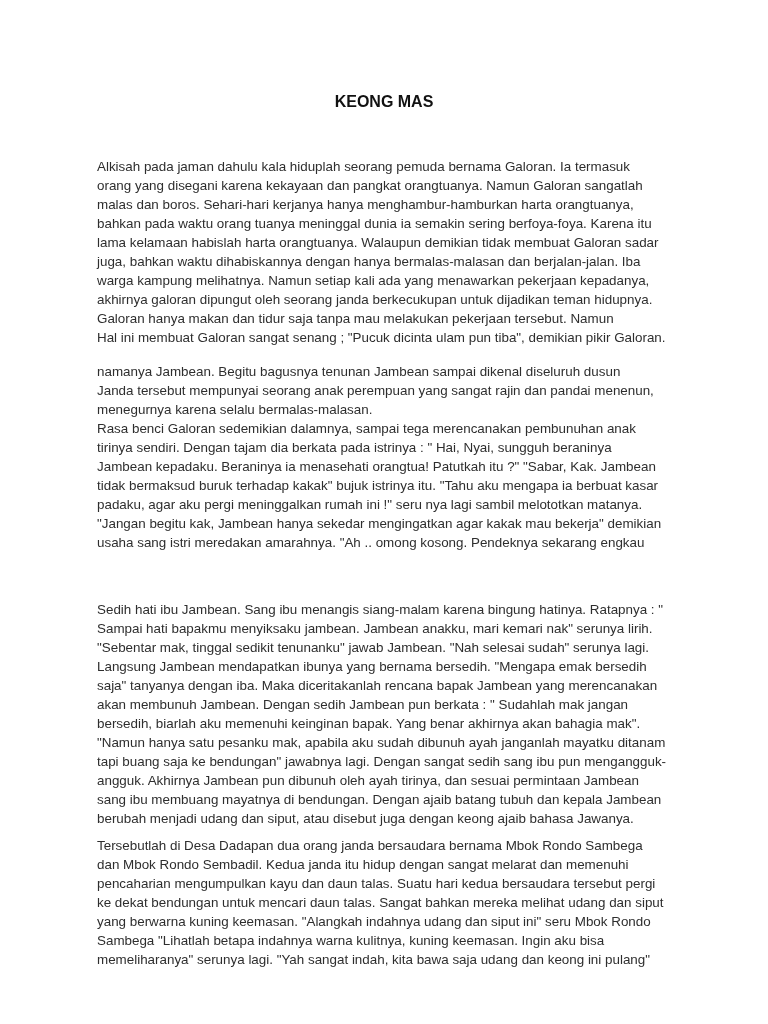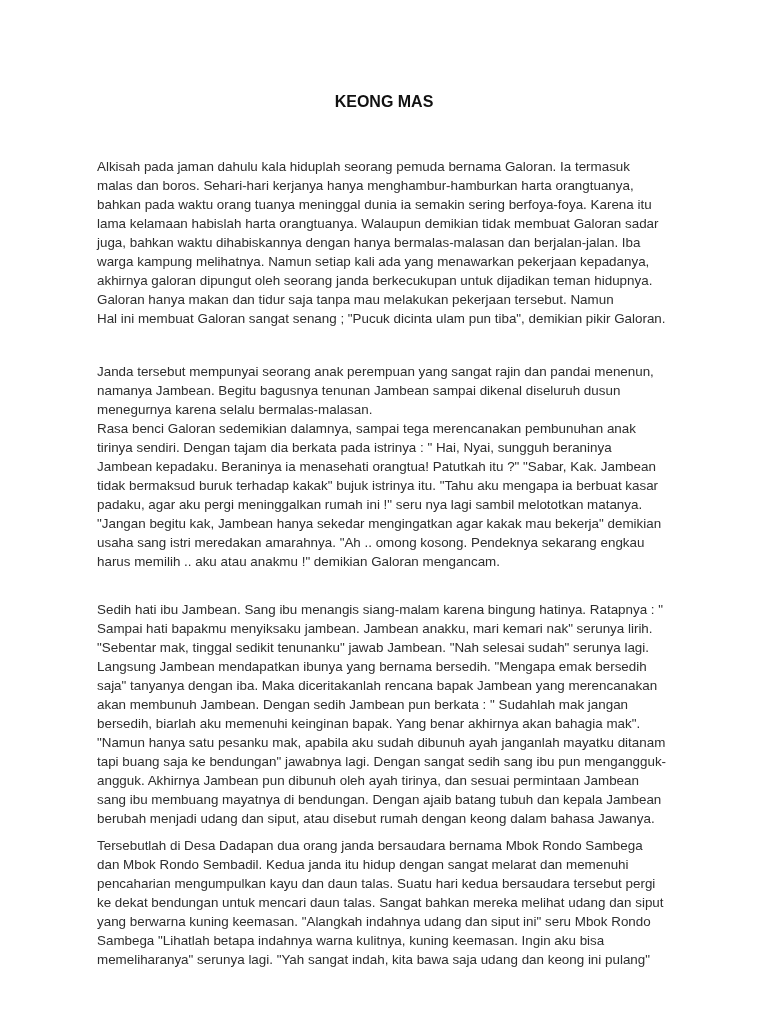--- a/index.html
+++ b/index.html
@@ -53,57 +53,57 @@
     #p4 { top: 804px; }
   </style>
 </head>
 <body>
 
 <div class="page">
   <div class="title">KEONG MAS</div>
 
   <div class="para" id="p1">
     <span class="line">Alkisah pada jaman dahulu kala hiduplah seorang pemuda bernama Galoran. Ia termasuk</span>
+    <span class="line">orang yang disegani karena kekayaan dan pangkat orangtuanya. Namun Galoran sangatlah</span>
     <span class="line">malas dan boros. Sehari-hari kerjanya hanya menghambur-hamburkan harta orangtuanya,</span>
     <span class="line">bahkan pada waktu orang tuanya meninggal dunia ia semakin sering berfoya-foya. Karena itu</span>
     <span class="line">lama kelamaan habislah harta orangtuanya. Walaupun demikian tidak membuat Galoran sadar</span>
     <span class="line">juga, bahkan waktu dihabiskannya dengan hanya bermalas-malasan dan berjalan-jalan. Iba</span>
     <span class="line">warga kampung melihatnya. Namun setiap kali ada yang menawarkan pekerjaan kepadanya,</span>
     <span class="line">akhirnya galoran dipungut oleh seorang janda berkecukupan untuk dijadikan teman hidupnya.</span>
     <span class="line">Galoran hanya makan dan tidur saja tanpa mau melakukan pekerjaan tersebut. Namun</span>
     <span class="line">Hal ini membuat Galoran sangat senang ; "Pucuk dicinta ulam pun tiba", demikian pikir Galoran.</span>
   </div>
 
   <div class="para" id="p2">
+    <span class="line">namanya Jambean. Begitu bagusnya tenunan Jambean sampai dikenal diseluruh dusun</span>
     <span class="line">Janda tersebut mempunyai seorang anak perempuan yang sangat rajin dan pandai menenun,</span>
-    <span class="line">namanya Jambean. Begitu bagusnya tenunan Jambean sampai dikenal diseluruh dusun</span>
     <span class="line">menegurnya karena selalu bermalas-malasan.</span>
     <span class="line">Rasa benci Galoran sedemikian dalamnya, sampai tega merencanakan pembunuhan anak</span>
     <span class="line">tirinya sendiri. Dengan tajam dia berkata pada istrinya : " Hai, Nyai, sungguh beraninya</span>
     <span class="line">Jambean kepadaku. Beraninya ia menasehati orangtua! Patutkah itu ?" "Sabar, Kak. Jambean</span>
     <span class="line">tidak bermaksud buruk terhadap kakak" bujuk istrinya itu. "Tahu aku mengapa ia berbuat kasar</span>
     <span class="line">padaku, agar aku pergi meninggalkan rumah ini !" seru nya lagi sambil melototkan matanya.</span>
     <span class="line">"Jangan begitu kak, Jambean hanya sekedar mengingatkan agar kakak mau bekerja" demikian</span>
     <span class="line">usaha sang istri meredakan amarahnya. "Ah .. omong kosong. Pendeknya sekarang engkau</span>
-    <span class="line">harus memilih .. aku atau anakmu !" demikian Galoran mengancam.</span>
   </div>
 
   <div class="para" id="p3">
     <span class="line">Sedih hati ibu Jambean. Sang ibu menangis siang-malam karena bingung hatinya. Ratapnya : "</span>
     <span class="line">Sampai hati bapakmu menyiksaku jambean. Jambean anakku, mari kemari nak" serunya lirih.</span>
     <span class="line">"Sebentar mak, tinggal sedikit tenunanku" jawab Jambean. "Nah selesai sudah" serunya lagi.</span>
     <span class="line">Langsung Jambean mendapatkan ibunya yang bernama bersedih. "Mengapa emak bersedih</span>
     <span class="line">saja" tanyanya dengan iba. Maka diceritakanlah rencana bapak Jambean yang merencanakan</span>
     <span class="line">akan membunuh Jambean. Dengan sedih Jambean pun berkata : " Sudahlah mak jangan</span>
     <span class="line">bersedih, biarlah aku memenuhi keinginan bapak. Yang benar akhirnya akan bahagia mak".</span>
     <span class="line">"Namun hanya satu pesanku mak, apabila aku sudah dibunuh ayah janganlah mayatku ditanam</span>
     <span class="line">tapi buang saja ke bendungan" jawabnya lagi. Dengan sangat sedih sang ibu pun mengangguk-</span>
     <span class="line">angguk. Akhirnya Jambean pun dibunuh oleh ayah tirinya, dan sesuai permintaan Jambean</span>
     <span class="line">sang ibu membuang mayatnya di bendungan. Dengan ajaib batang tubuh dan kepala Jambean</span>
-    <span class="line">berubah menjadi udang dan siput, atau disebut rumah dengan keong dalam bahasa Jawanya.</span>
+    <span class="line">berubah menjadi udang dan siput, atau disebut juga dengan keong ajaib bahasa Jawanya.</span>
   </div>
 
   <div class="para" id="p4">
     <span class="line">Tersebutlah di Desa Dadapan dua orang janda bersaudara bernama Mbok Rondo Sambega</span>
     <span class="line">dan Mbok Rondo Sembadil. Kedua janda itu hidup dengan sangat melarat dan memenuhi</span>
     <span class="line">pencaharian mengumpulkan kayu dan daun talas. Suatu hari kedua bersaudara tersebut pergi</span>
     <span class="line">ke dekat bendungan untuk mencari daun talas. Sangat bahkan mereka melihat udang dan siput</span>
     <span class="line">yang berwarna kuning keemasan. "Alangkah indahnya udang dan siput ini" seru Mbok Rondo</span>
     <span class="line">Sambega "Lihatlah betapa indahnya warna kulitnya, kuning keemasan. Ingin aku bisa</span>
     <span class="line">memeliharanya" serunya lagi. "Yah sangat indah, kita bawa saja udang dan keong ini pulang"</span>

